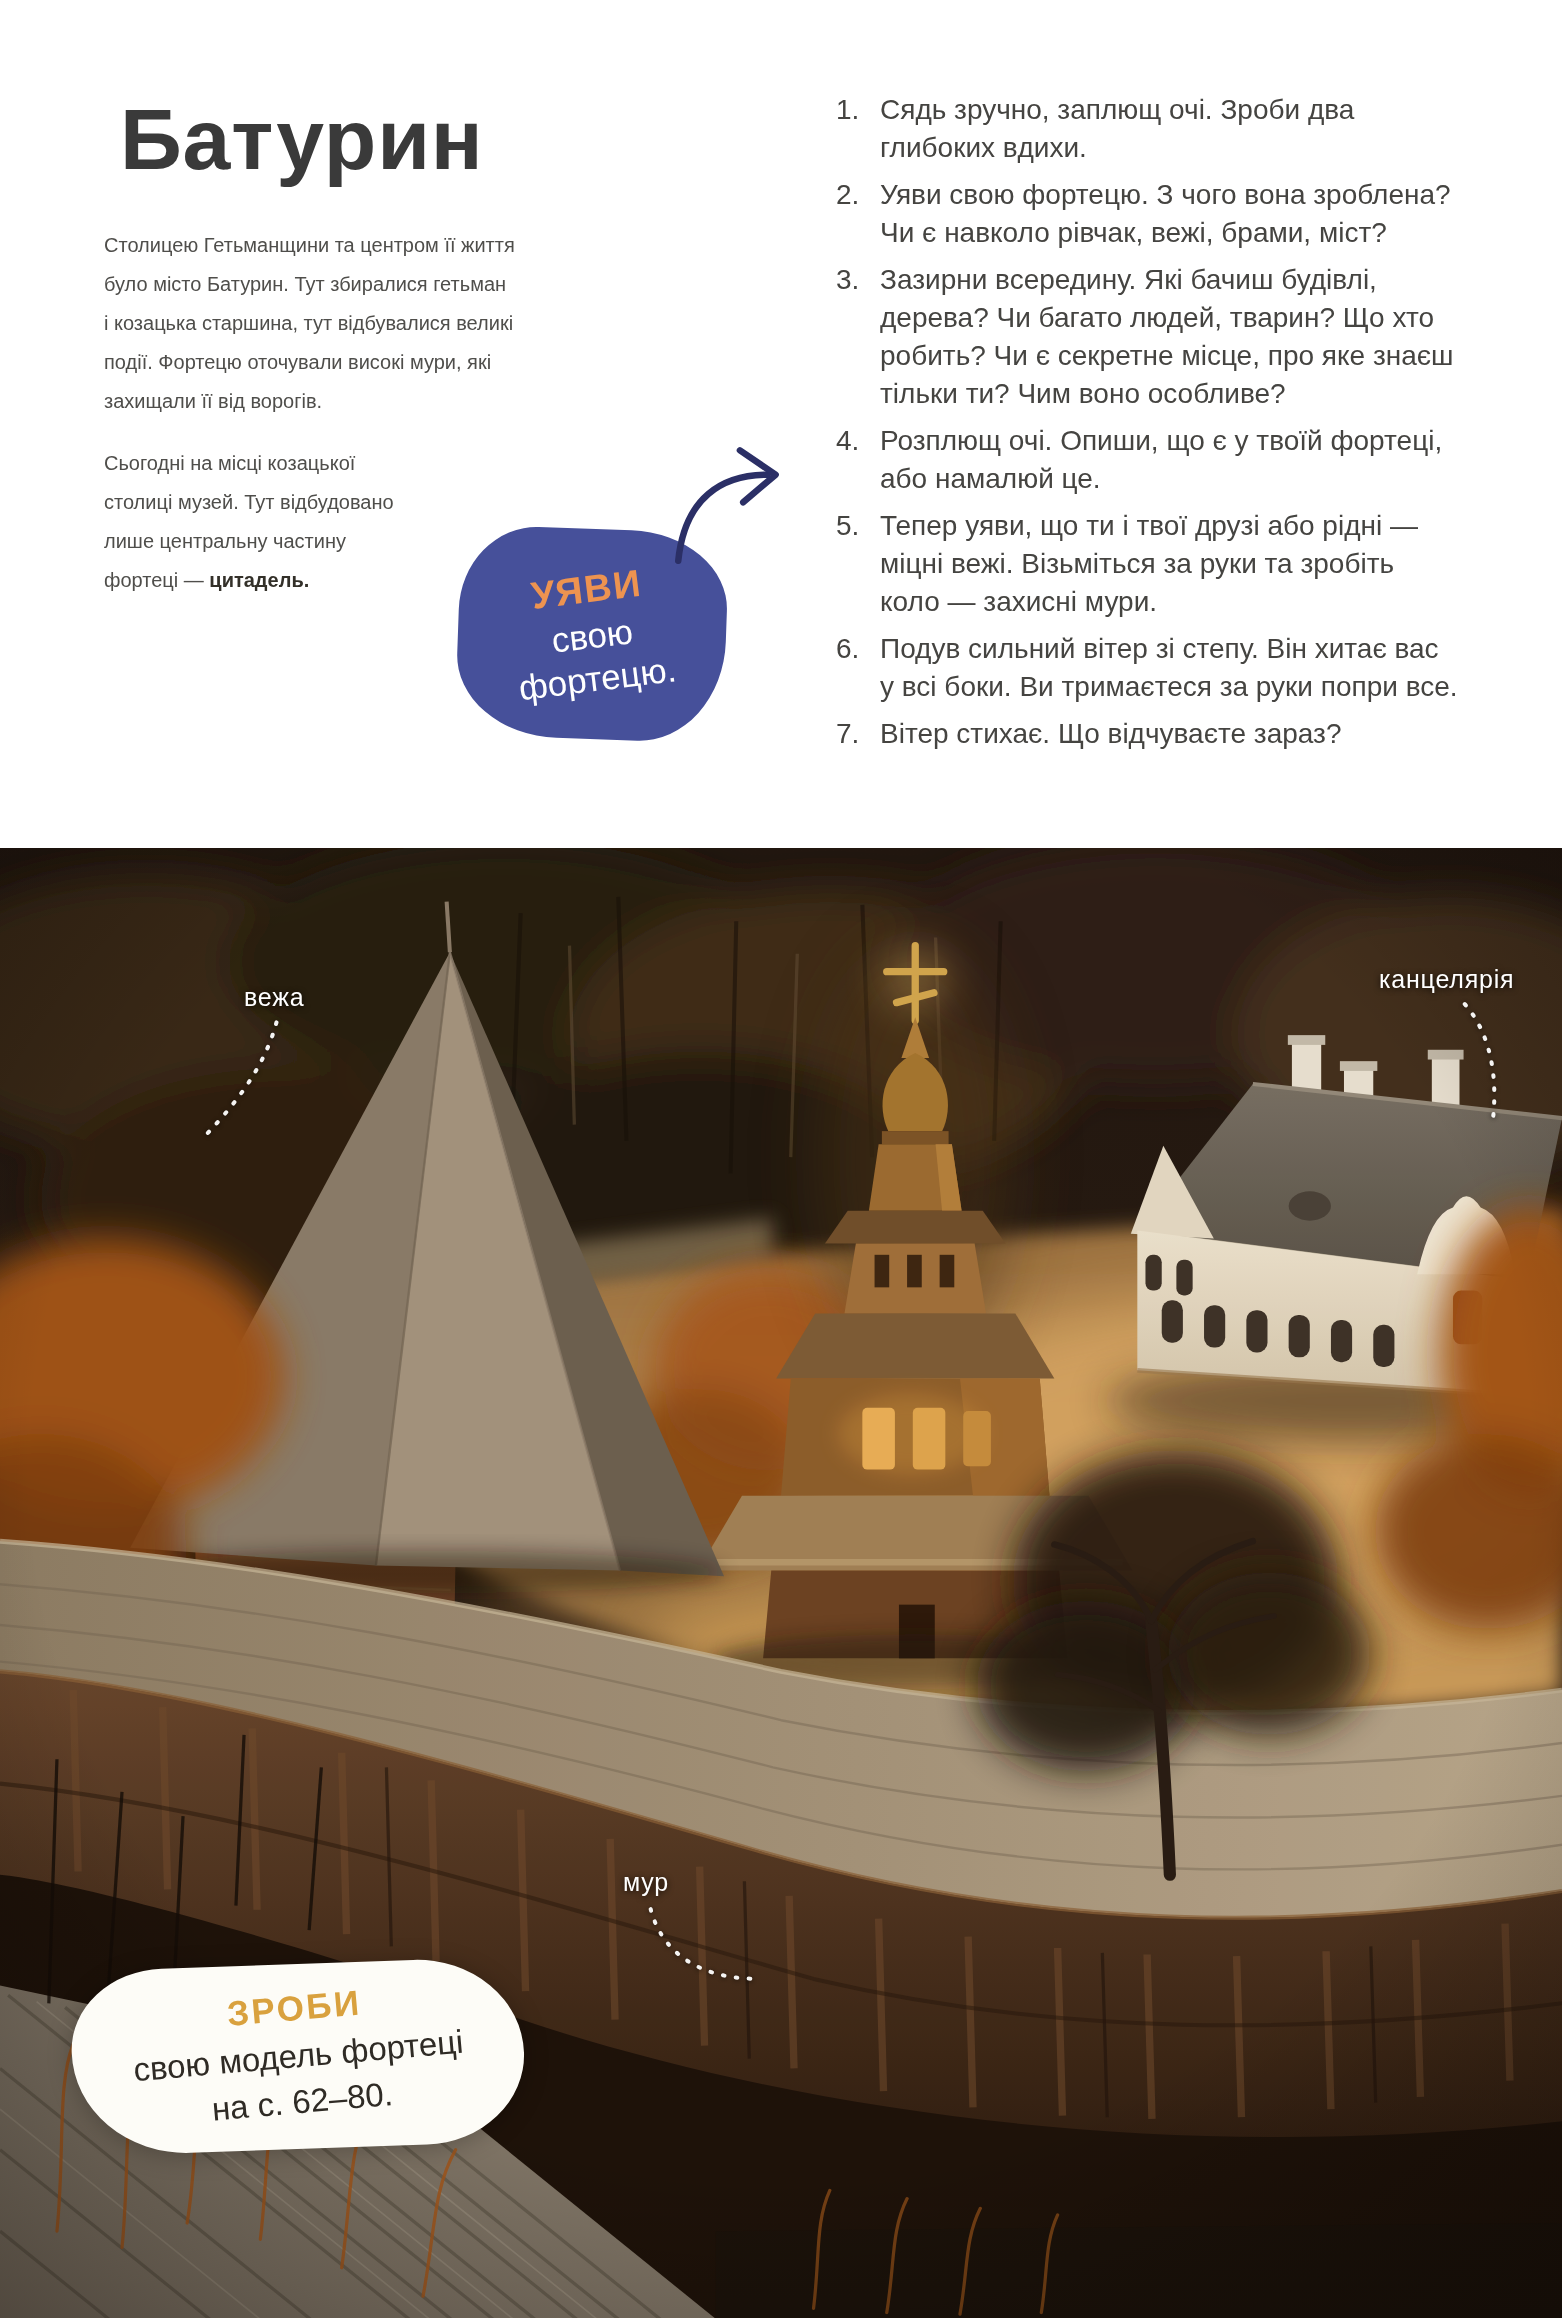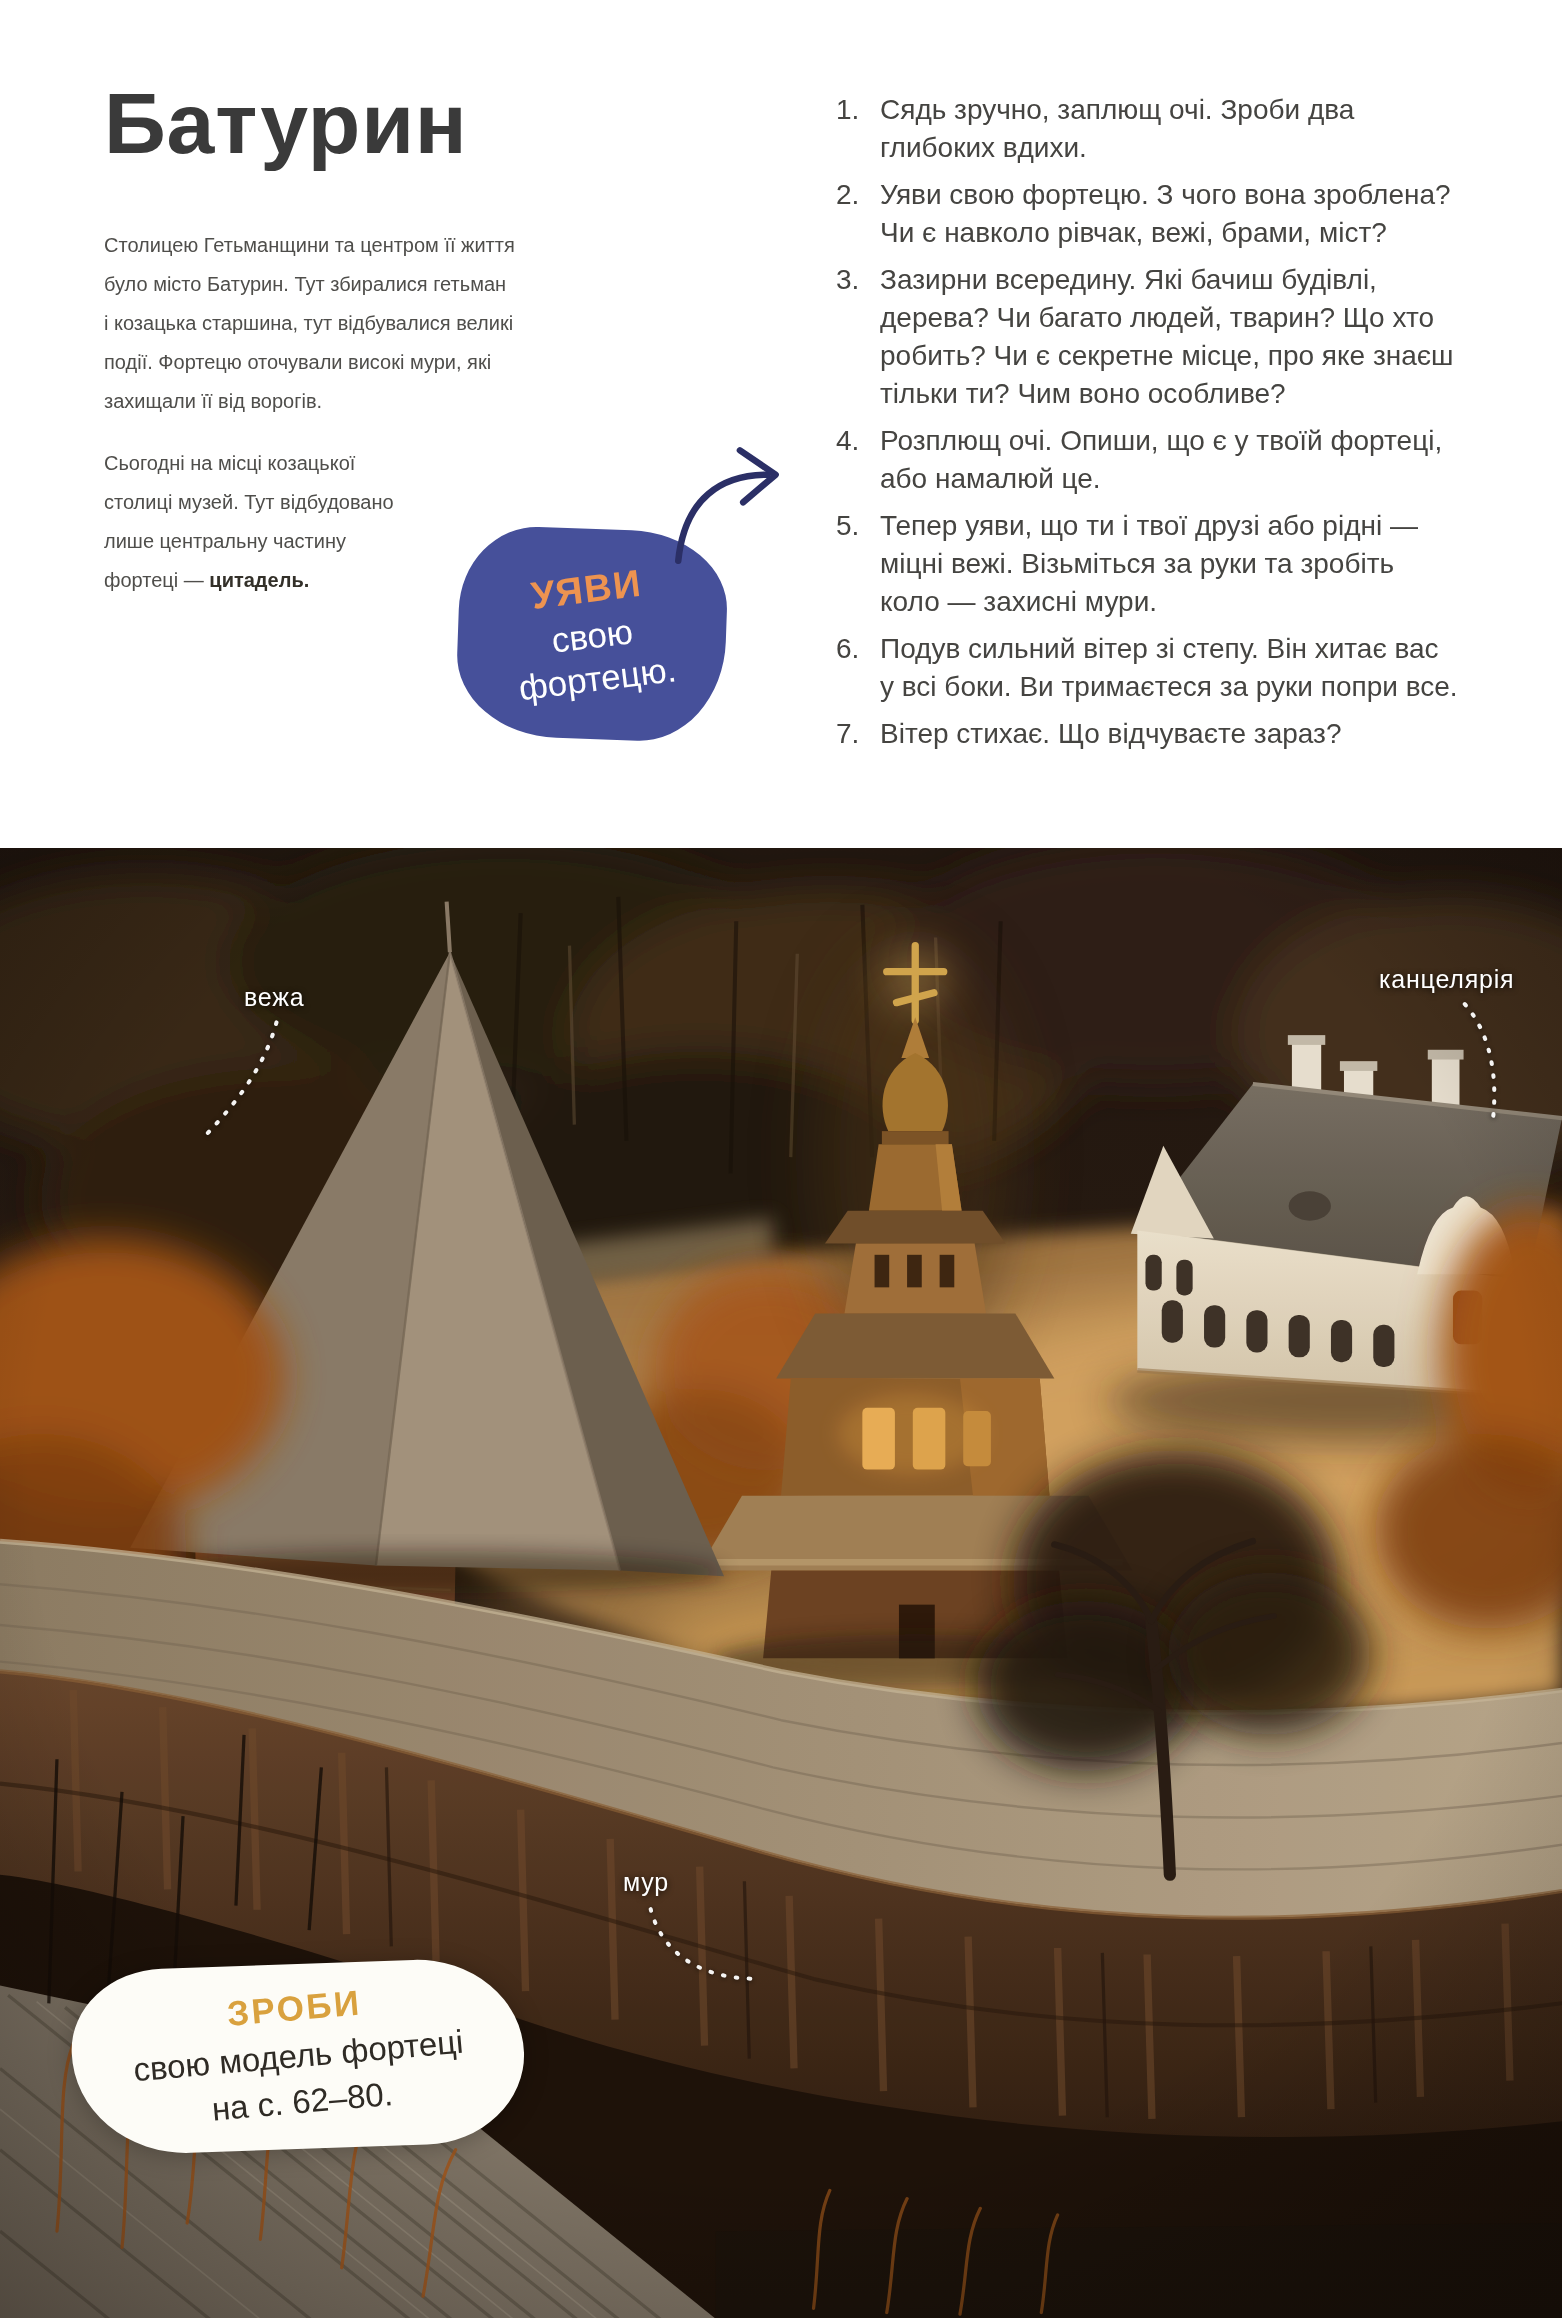--- a/index.html
+++ b/index.html
@@ -5,21 +5,21 @@
   html,body{margin:0;padding:0;}
   body{
     width:1562px;height:2319px;position:relative;overflow:hidden;
     background:var(--page_bg,#ffffff);
     font-family:"Liberation Sans","DejaVu Sans",sans-serif;
   }
   .page{position:absolute;inset:0;}
 
   
   .title{
-    position:absolute;left:104px;top:78px;margin:0;
+    position:absolute;left:104px;top:78px;margin:16px;
     font-size:86px;font-weight:700;letter-spacing:0.8px;
     color:var(--title_ink,#3a3a3a);line-height:1.05;
   }
   .intro-p{
     position:absolute;left:104px;margin:0;
     font-size:20px;line-height:39px;color:var(--body_ink,#4f4e4b);
     white-space:pre-line;
   }
   .intro-p.p1{top:226px;width:667px;}
   .intro-p.p2{top:444px;width:569px;}

